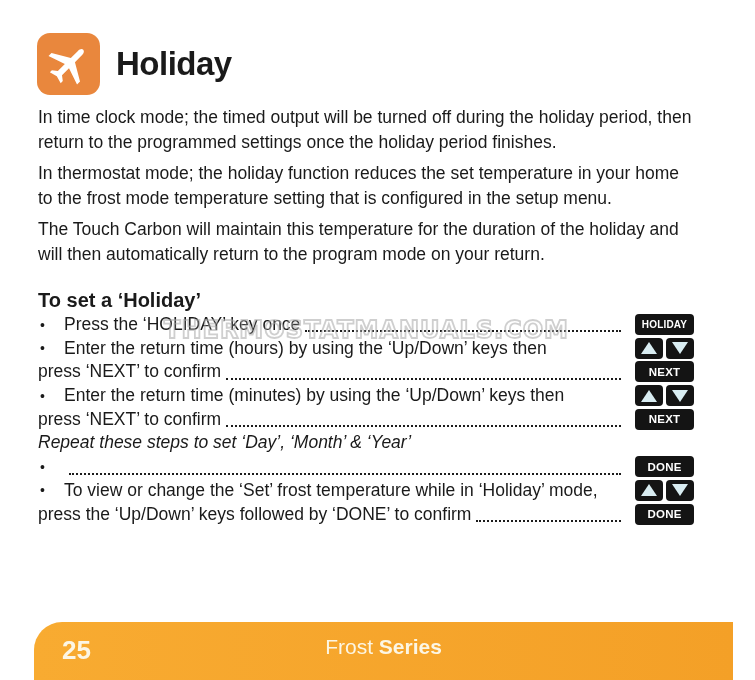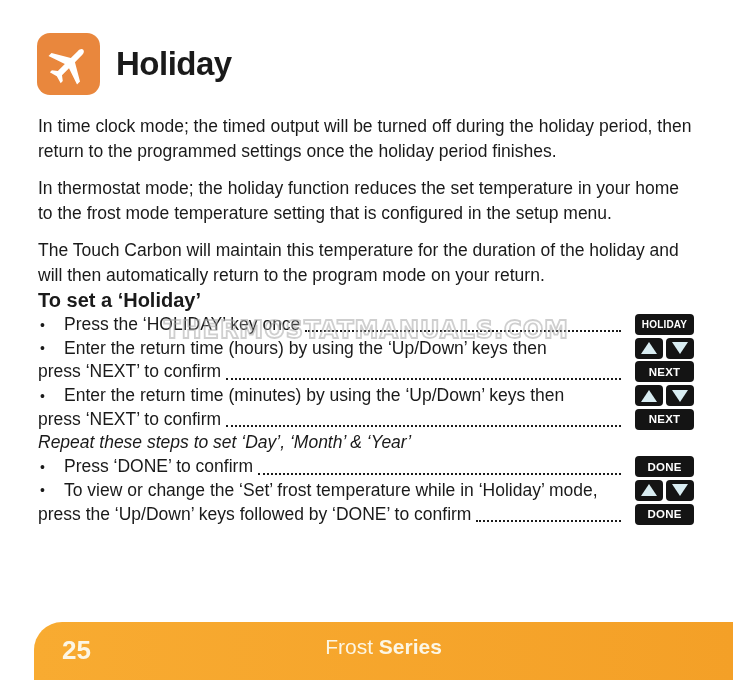--- a/index.html
+++ b/index.html
@@ -8,21 +8,21 @@
     font-family:"Liberation Sans","DejaVu Sans",sans-serif;color:#1a1a1a;
   }
   
   .header{position:absolute;top:33px;left:37px;display:flex;align-items:center;gap:16px;}
   .app-icon{width:63px;height:62px;background:#E9873D;border-radius:13px;
     display:flex;align-items:center;justify-content:center;}
   .app-icon svg{transform:rotate(45deg);}
   .page-title{font-size:33px;font-weight:700;letter-spacing:-0.5px;}
   
   .paragraphs{position:absolute;top:101px;left:38px;right:37px;}
-  .paragraphs p{margin:13px 0 7px 0;font-size:17.5px;line-height:24.5px;}
+  .paragraphs p{margin:4px 0 7px 0;font-size:17.5px;line-height:24.5px;}
   
   .instructions{position:absolute;top:289px;left:38px;right:39px;}
   .instr-heading{font-weight:700;font-size:20px;line-height:23.7px;height:23.7px;}
   .row{display:flex;align-items:center;height:23.7px;font-size:17.5px;}
   .row .bullet{width:24px;padding-left:2px;font-size:14px;flex:0 0 auto;}
   .row .txt{white-space:nowrap;}
   .row.italic .txt{font-style:italic;}
   .leader{flex:1;min-width:10px;height:0;border-bottom:2.5px dotted #1c1c1c;
     align-self:flex-end;margin:0 8px 4px 5px;}
   .spacer{flex:1;}
@@ -129,21 +129,20 @@
         <span class="key wide">NEXT</span>
       </span>
     </div>
 
     <div class="row italic">
       <span class="txt">Repeat these steps to set ‘Day’, ‘Month’ &amp; ‘Year’</span>
     </div>
 
     <div class="row">
       <span class="bullet">•</span>
-      <span class="txt">Press ‘DONE’ to confirm</span>
       <span class="leader"></span>
       <span class="keys">
         <span class="key wide">DONE</span>
       </span>
     </div>
 
 
     <div class="row">
       <span class="bullet">•</span>
       <span class="txt">To view or change the ‘Set’ frost temperature while in ‘Holiday’ mode,</span>

